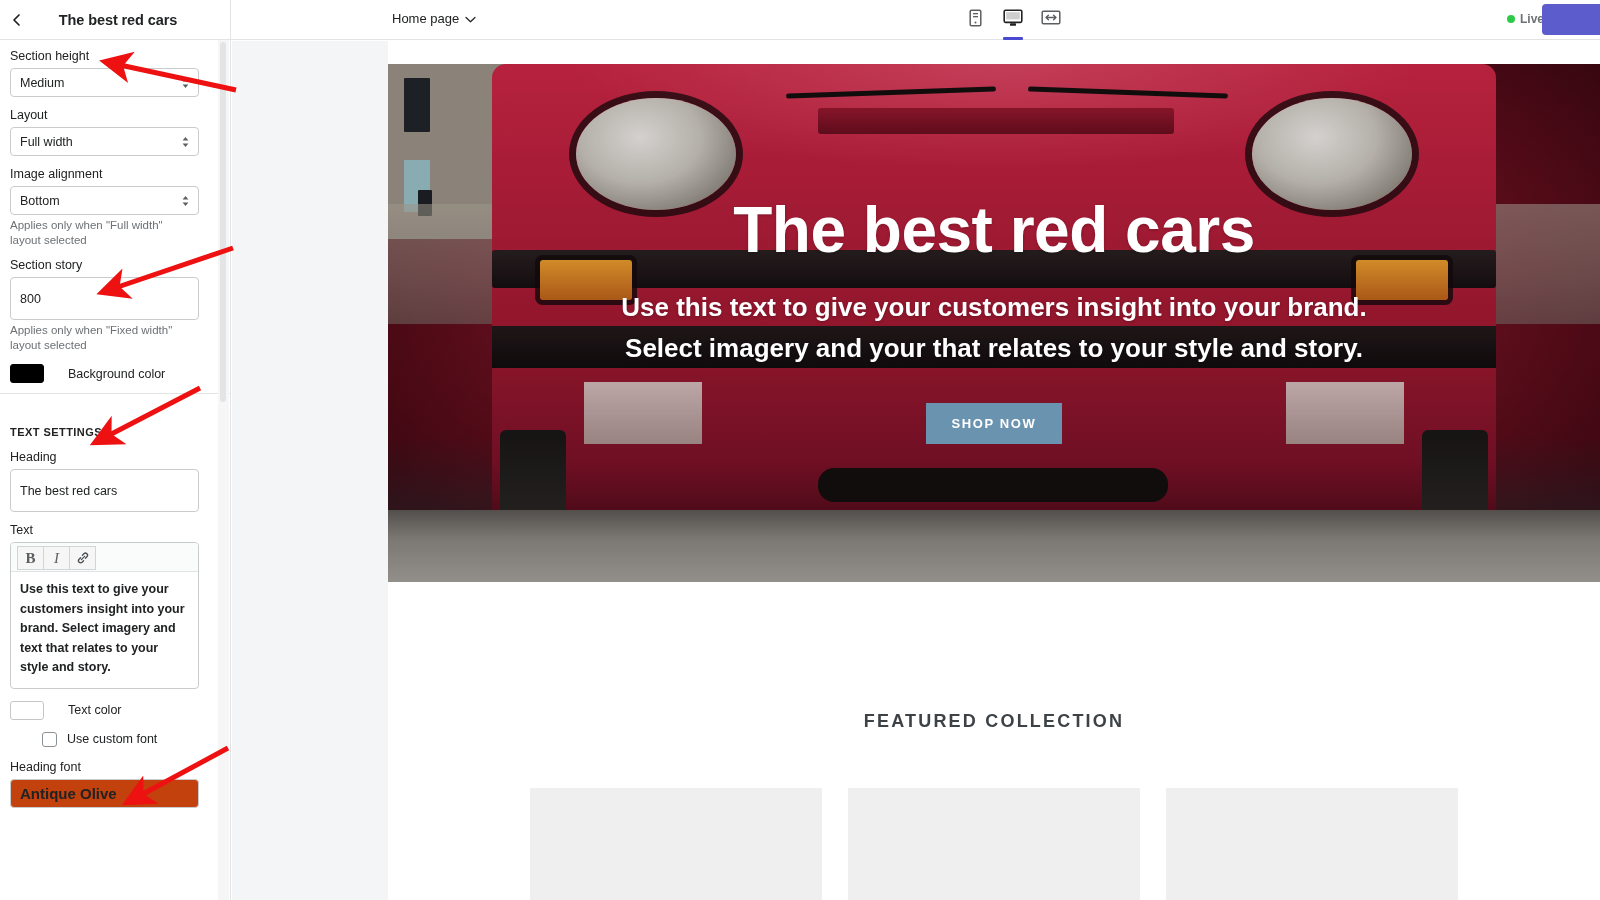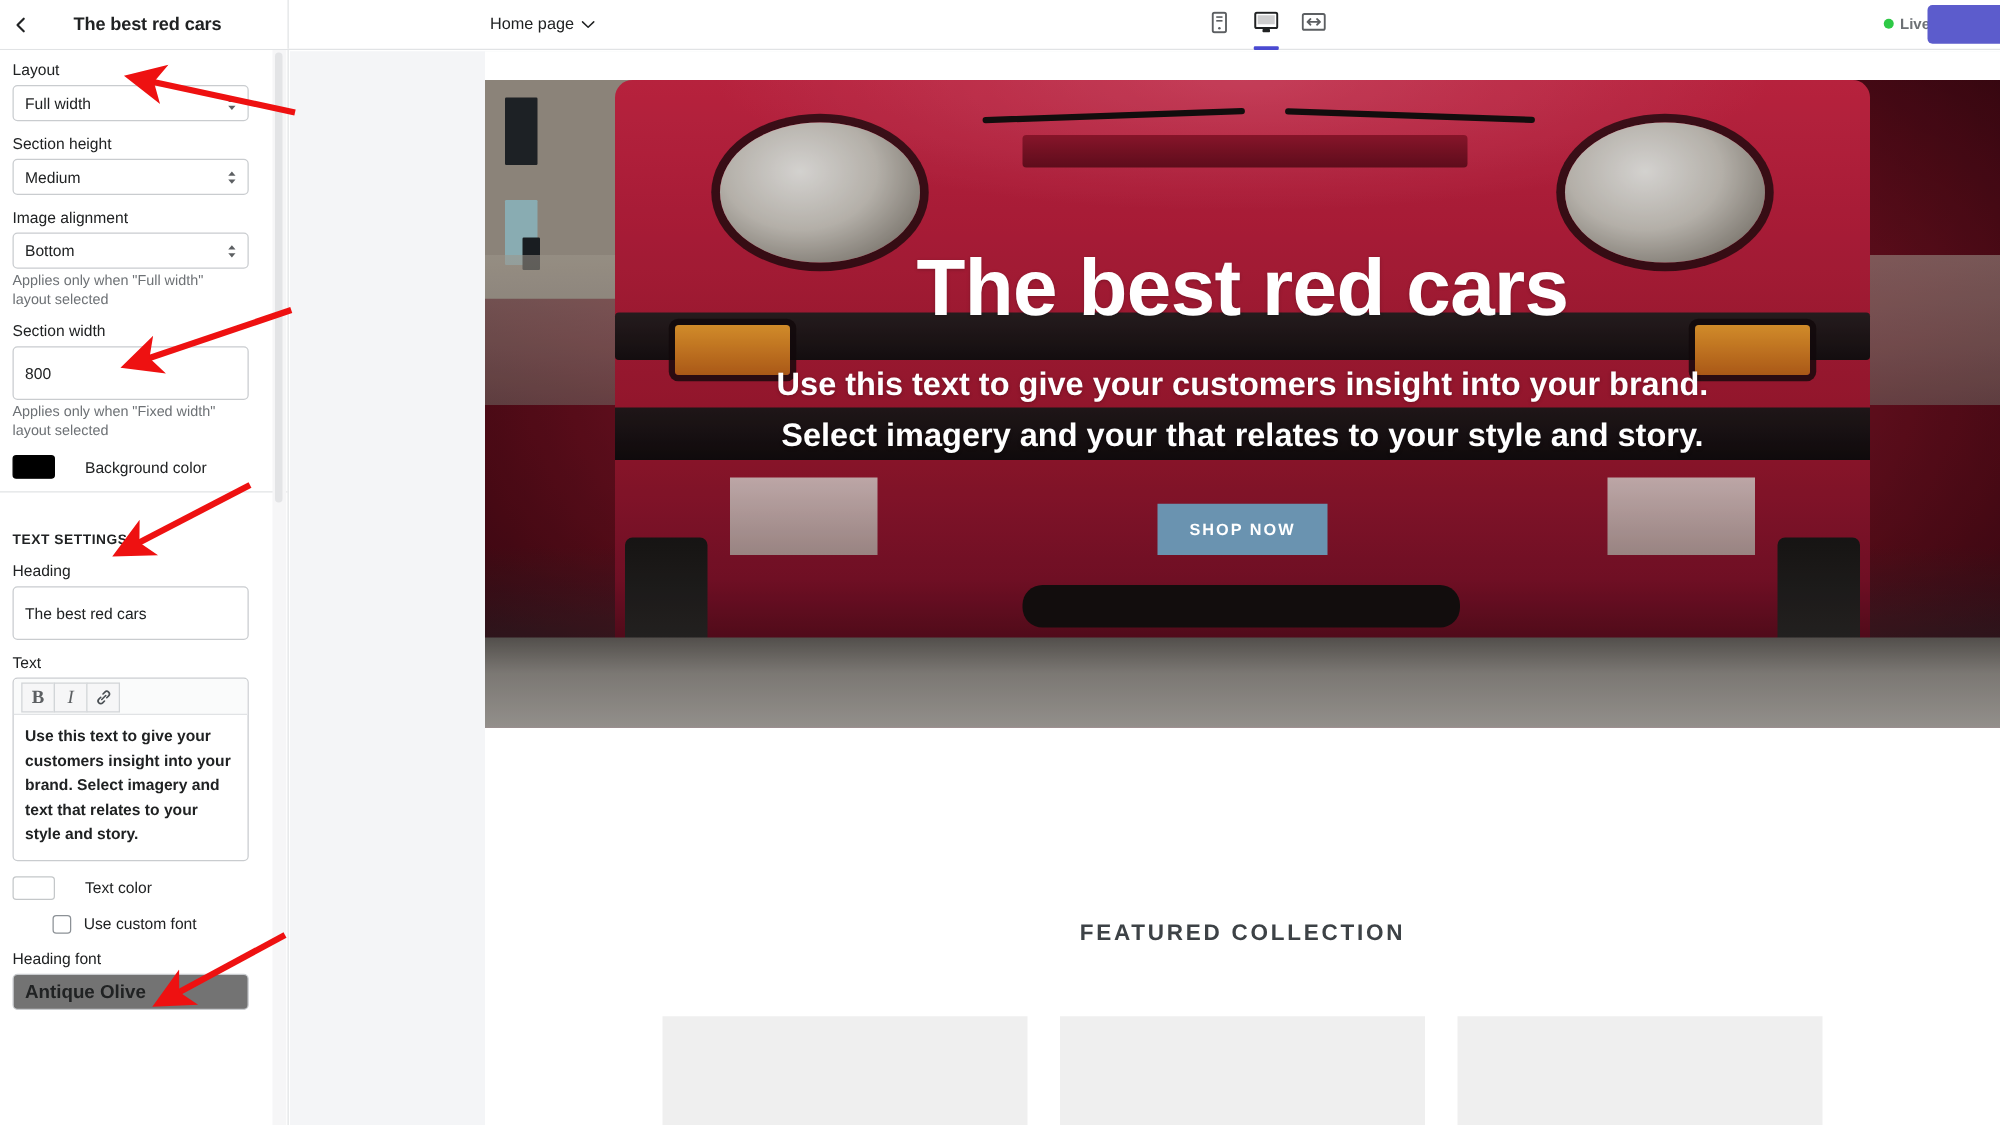--- a/index.html
+++ b/index.html
@@ -233,21 +233,21 @@
     border-radius: 3px;
     background: #fff;
     cursor: pointer;
   }
   .checkbox-label { font-size: 12.5px; color: #202223; }
 
   .font-box {
     width: 189px; height: 29px;
     border: 1px solid #c9cccf;
     border-radius: 4px;
-    background: #737373;
+    background: #c2410c;
     display: flex; align-items: center;
     padding: 0 9px;
     font-size: 15px;
     font-weight: 700;
     color: #202223;
     cursor: pointer;
     overflow: hidden;
   }
 
   .sb-scroll-track {
@@ -455,21 +455,21 @@
     position: absolute;
     left: 0; top: 585px;
     width: 1212px;
   }
   .featured-title {
     text-align: center;
     font-size: 18px;
     font-weight: 700;
     letter-spacing: 2.2px;
     color: #3d4246;
-    margin-top: 110px;
+    margin-top: 85px;
   }
   .product-grid {
     display: flex;
     justify-content: center;
     gap: 26px;
     margin-top: 56px;
   }
   .product-card {
     width: 292px; height: 292px;
     background: #efefef;
@@ -545,63 +545,63 @@
     <div class="live-status">
       <span class="live-dot"></span>
       <span>Live</span>
     </div>
 
     <div class="primary-btn"></div>
   </div>
 
   <div class="sidebar">
     <div class="sidebar-inner">
+
+      <div class="field">
+        <div class="field-label">Section height</div>
+        <div class="select-box">
+          <span>Medium</span>
+          <span class="stepper">
+            <svg width="9" height="11" viewBox="0 0 9 11">
+              <path d="M4.5 0.6 L7.4 4 H1.6 Z" fill="#5c5f62"></path>
+              <path d="M4.5 10.4 L7.4 7 H1.6 Z" fill="#5c5f62"></path>
+            </svg>
+          </span>
+        </div>
+      </div>
 
       <div class="field">
         <div class="field-label">Layout</div>
         <div class="select-box">
           <span>Full width</span>
           <span class="stepper">
             <svg width="9" height="11" viewBox="0 0 9 11">
               <path d="M4.5 0.6 L7.4 4 H1.6 Z" fill="#5c5f62"></path>
               <path d="M4.5 10.4 L7.4 7 H1.6 Z" fill="#5c5f62"></path>
             </svg>
           </span>
         </div>
       </div>
 
       <div class="field">
-        <div class="field-label">Section height</div>
-        <div class="select-box">
-          <span>Medium</span>
-          <span class="stepper">
-            <svg width="9" height="11" viewBox="0 0 9 11">
-              <path d="M4.5 0.6 L7.4 4 H1.6 Z" fill="#5c5f62"></path>
-              <path d="M4.5 10.4 L7.4 7 H1.6 Z" fill="#5c5f62"></path>
-            </svg>
-          </span>
-        </div>
-      </div>
-
-      <div class="field">
         <div class="field-label">Image alignment</div>
         <div class="select-box">
           <span>Bottom</span>
           <span class="stepper">
             <svg width="9" height="11" viewBox="0 0 9 11">
               <path d="M4.5 0.6 L7.4 4 H1.6 Z" fill="#5c5f62"></path>
               <path d="M4.5 10.4 L7.4 7 H1.6 Z" fill="#5c5f62"></path>
             </svg>
           </span>
         </div>
         <div class="helper">Applies only when "Full width" layout selected</div>
       </div>
 
       <div class="field">
-        <div class="field-label">Section width</div>
+        <div class="field-label">Section story</div>
         <div class="text-input">
           <span>800</span>
         </div>
         <div class="helper">Applies only when "Fixed width" layout selected</div>
       </div>
 
       <div class="swatch-row">
         <span class="swatch black"></span>
         <span class="swatch-label">Background color</span>
       </div>

